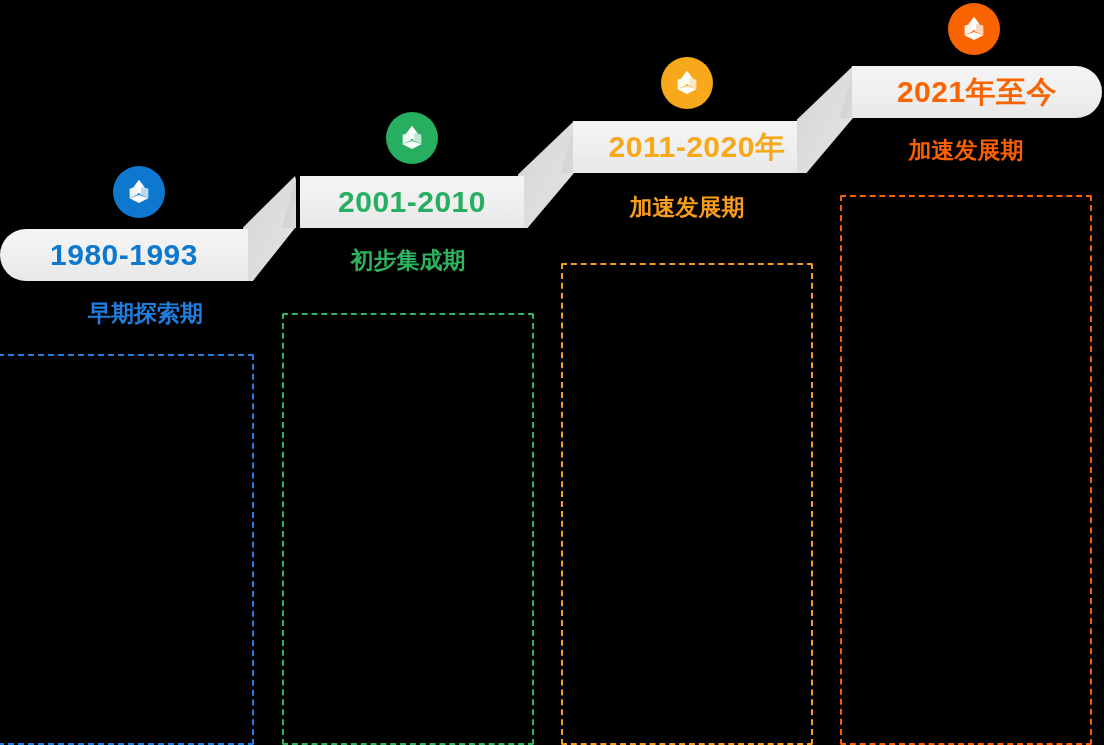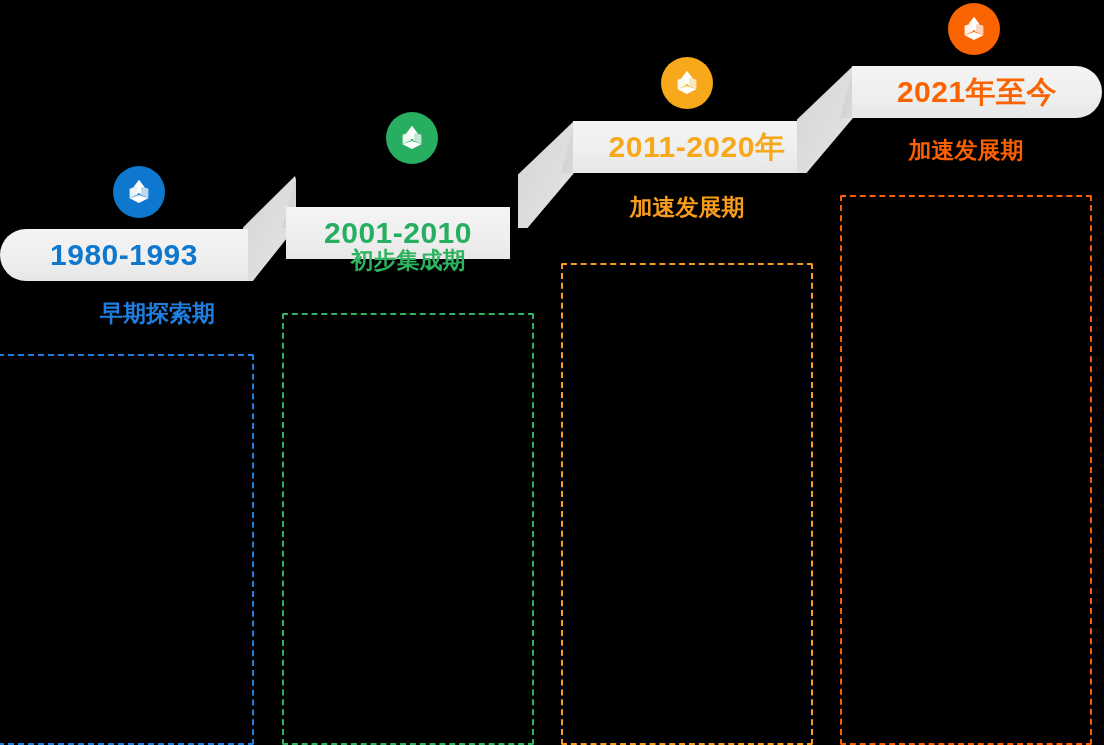--- a/index.html
+++ b/index.html
@@ -113,27 +113,27 @@
       <span>
         <svg width="30" height="30" viewBox="0 0 32 32" aria-hidden="true">
           <polygon points="16,3 22,11 18.2,11 18.2,17 13.8,17 13.8,11 10,11" fill="#ffffff"></polygon>
           <polygon points="6,12.4 15,9.2 15,18.4 6,22.6" fill="#ffffff" opacity="0.92"></polygon>
           <polygon points="16.4,9.2 26,12.4 26,22.6 16.4,18.4" fill="#ffffff" opacity="0.72"></polygon>
           <polygon points="6,22.6 15.9,19.1 26,22.6 15.9,27.6" fill="#ffffff"></polygon>
         </svg>
       </span>
     </div>
 
-    <div class="phase-label" style="left:16px; top:302px; width:256px; color:#1f7fe0;padding-left:27px;">早期探索期</div>
+    <div class="phase-label" style="left:4px; top:302px; width:256px; color:#1f7fe0;padding-left:27px;">早期探索期</div>
 
     <div class="panel" style="left:-2px; top:354px; width:256px; height:391px; border-color:#1f7fe0;"></div>
   </div>
 
   <div class="step-group">
-    <div class="tread" style="left:286px; top:176px; width:224px;margin-top:31px;">
+    <div class="tread" style="left:300px; top:176px; width:224px;">
       <span class="tread-label" style="color:#27ae60;">2001-2010</span>
     </div>
 
     <div class="badge" style="left:386px; top:112px; background:#27ae60;">
       <span>
         <svg width="30" height="30" viewBox="0 0 32 32" aria-hidden="true">
           <polygon points="16,3 22,11 18.2,11 18.2,17 13.8,17 13.8,11 10,11" fill="#ffffff"></polygon>
           <polygon points="6,12.4 15,9.2 15,18.4 6,22.6" fill="#ffffff" opacity="0.92"></polygon>
           <polygon points="16.4,9.2 26,12.4 26,22.6 16.4,18.4" fill="#ffffff" opacity="0.72"></polygon>
           <polygon points="6,22.6 15.9,19.1 26,22.6 15.9,27.6" fill="#ffffff"></polygon>

